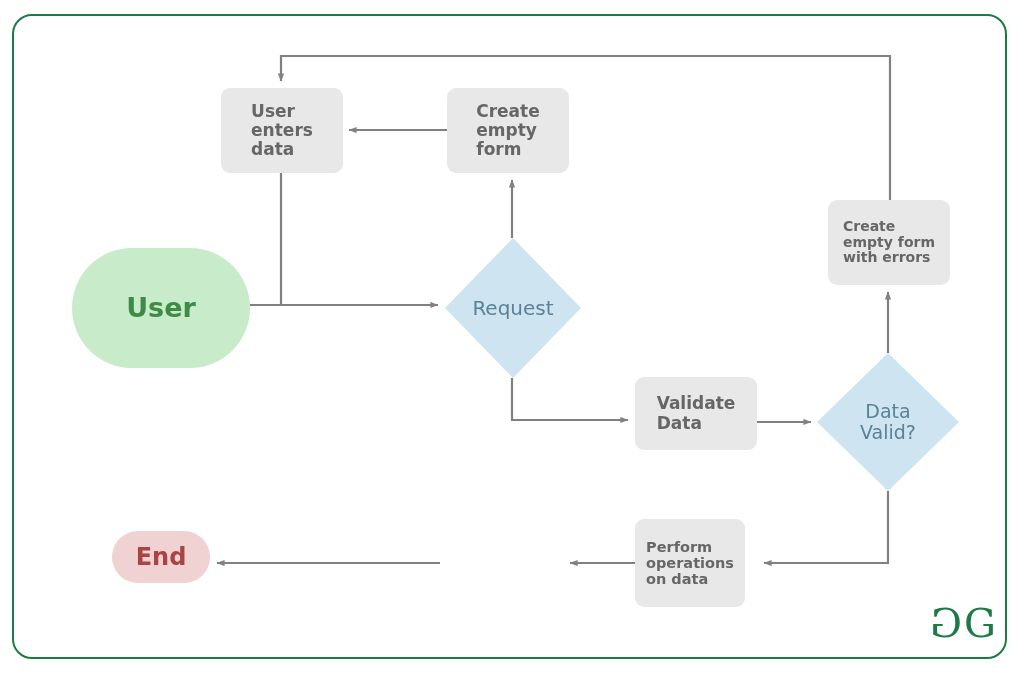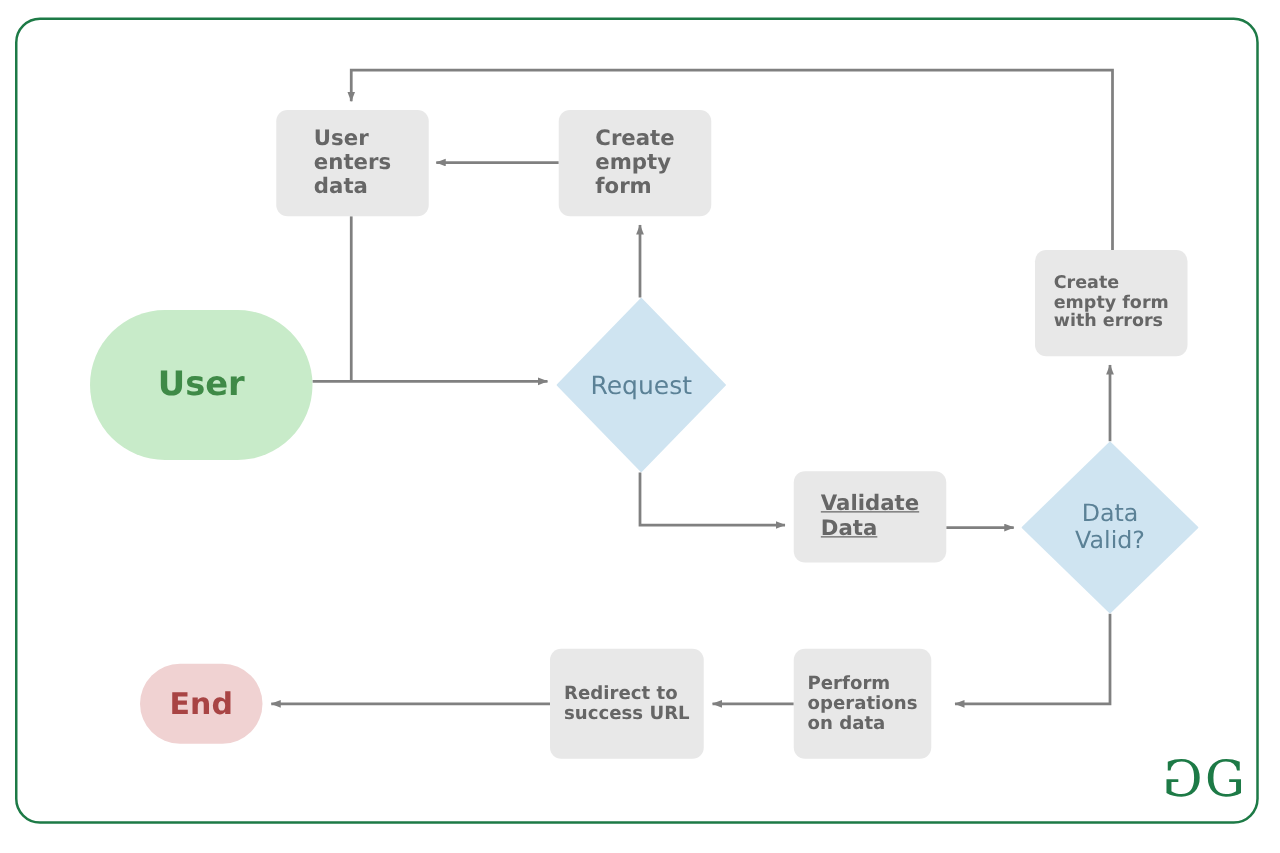--- a/index.html
+++ b/index.html
@@ -144,38 +144,35 @@
 
   <div class="decision" style="left:445px; top:238px; width:136px; height:140px; font-size:20px;">
     <span class="diamond-bg"></span>
     <span class="dlabel">Request</span>
   </div>
 
   <div class="node proc" style="left:828px; top:200px; width:122px; height:85px; font-size:14px;">
     <span>Create<br>empty form<br>with errors</span>
   </div>
 
-  <div class="node proc" style="left:635px; top:377px; width:122px; height:73px; font-size:17px;text-decoration:underline;">
+  <div class="node proc" style="left:635px; top:377px; width:122px; height:73px; font-size:17px;">
     <span>Validate<br>Data</span>
   </div>
 
   <div class="decision" style="left:817px; top:353px; width:142px; height:138px; font-size:19px;">
     <span class="diamond-bg"></span>
     <span class="dlabel">Data<br>Valid?</span>
   </div>
 
   <div class="node proc" style="left:635px; top:519px; width:110px; height:88px; font-size:14.5px;">
     <span>Perform<br>operations<br>on data</span>
   </div>
 
-  <div class="node proc" style="left:440px; top:519px; width:123px; height:88px; font-size:14.5px;">
-    <span>Redirect to<br>success URL</span>
-  </div>
 
-  <div class="node terminal end-node" style="left:112px; top:531px; width:98px; height:64px;">
+  <div class="node terminal end-node" style="left:112px; top:531px; width:98px; height:52px;">
     <span>End</span>
   </div>
 
   <svg id="logo" viewBox="0 0 70 44" xmlns="http://www.w3.org/2000/svg">
     <g transform="translate(32,22) scale(-1,1) translate(-32,-22)">
       <text x="32" y="34" font-family="'DejaVu Serif','Liberation Serif',serif" font-size="40" fill="#1d7a46">G</text>
     </g>
     <text x="34" y="34" font-family="'DejaVu Serif','Liberation Serif',serif" font-size="40" fill="#1d7a46">G</text>
   </svg>
 

